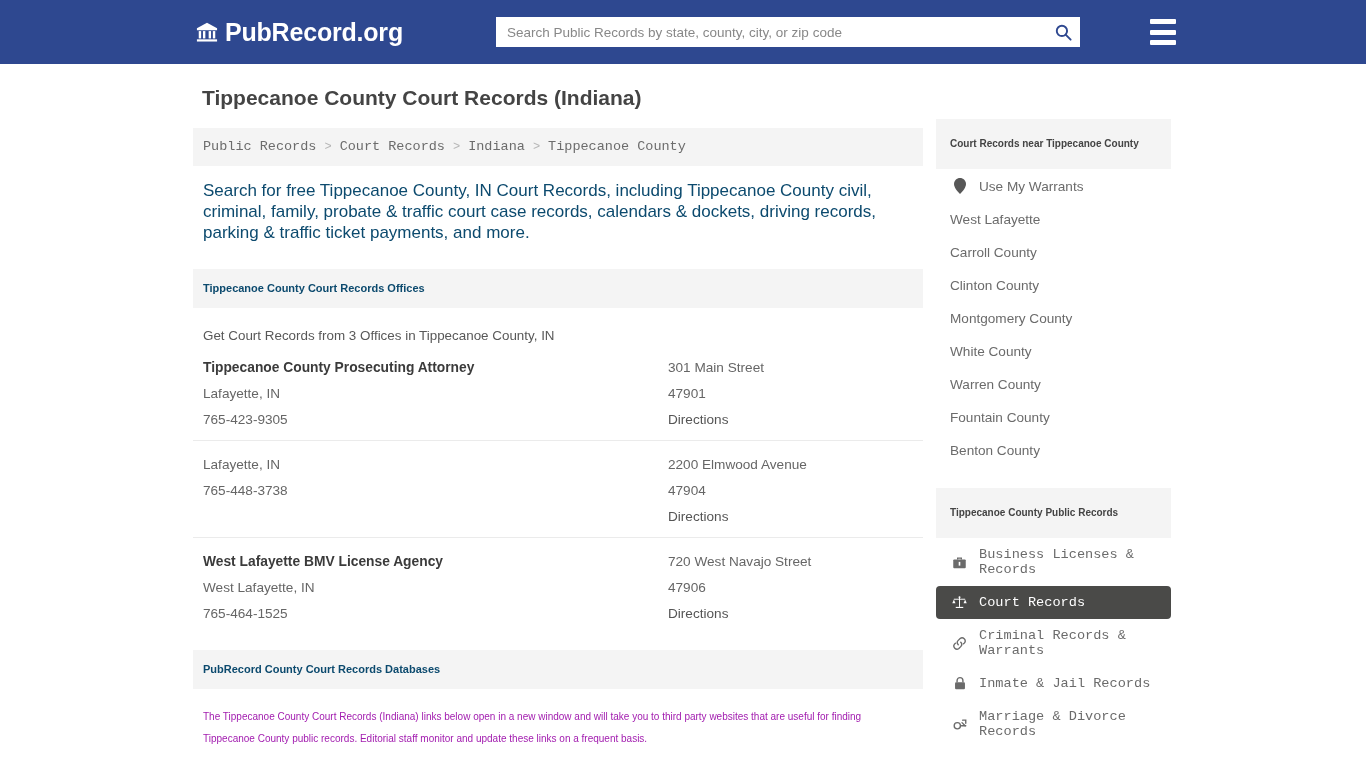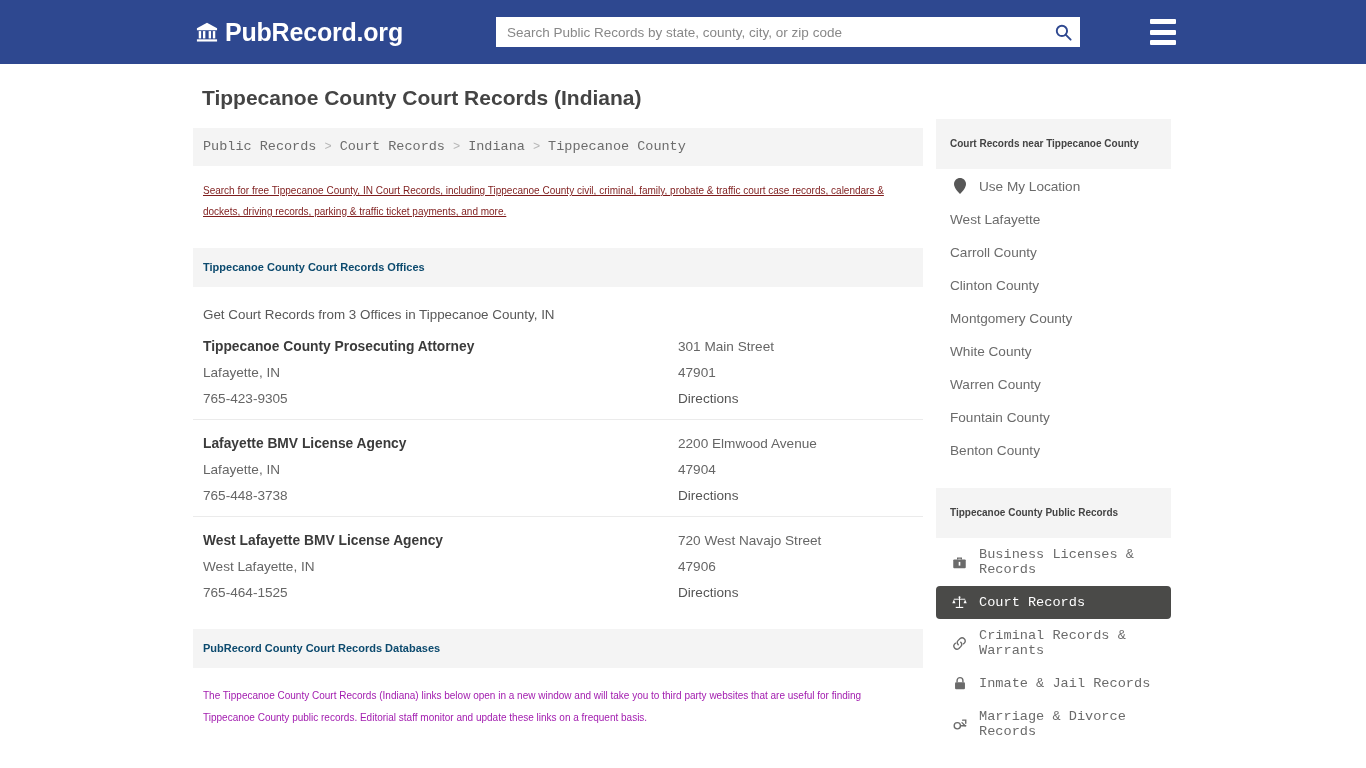--- a/index.html
+++ b/index.html
@@ -95,26 +95,25 @@
     font-size: 13.5px;
     color: #6c6c6c;
     display: flex; align-items: center;
     flex-wrap: wrap;
     font-family: Liberation Mono, monospace;
   }
   .breadcrumb a { color: #6c6c6c; text-decoration: none; cursor: pointer; }
   .breadcrumb .sep { color: #b6b6b6; margin: 0 8px; font-size: 12px; }
 
   .intro {
-    font-size: 10px;
+    font-size: 17px;
     line-height: 21px;
-    color: #7f1d1d;
+    color: #0c4a6e;
     padding: 14px 10px 10px 10px;
     max-width: 730px;
-    text-decoration: underline;
   }
 
   
   .section-bar {
     background: #f4f4f4;
     padding: 13px 10px 14px 10px;
     font-size: 11px;
     font-weight: bold;
     color: #0c4a6e;
     margin-top: 16px;
@@ -123,21 +122,20 @@
     font-size: 13.4px;
     color: #585858;
     padding: 20px 10px 5px 10px;
   }
 
   
   .office-row {
     display: flex;
     padding: 16px 10px 13px 10px;
     border-top: 1px solid #ebebeb;
-    gap: 10px;
   }
   .office-row.first { border-top: none; padding-top: 12px; }
   .office-left { width: 465px; flex: 0 0 465px; }
   .office-right { flex: 1 1 auto; }
   .office-name {
     font-size: 13.8px; font-weight: bold; color: #3b3b3b;
     margin-bottom: 11px; cursor: pointer;
   }
   .office-line {
     font-size: 13.6px; color: #666666; margin-bottom: 11px;
@@ -253,21 +251,20 @@
         </div>
         <div class="office-right">
           <div class="office-line">301 Main Street</div>
           <div class="office-line">47901</div>
           <div class="directions-link">Directions</div>
         </div>
       </div>
 
       <div class="office-row">
         <div class="office-left">
-          <div class="office-name">Lafayette BMV License Agency</div>
           <div class="office-line">Lafayette, IN</div>
           <div class="office-line">765-448-3738</div>
         </div>
         <div class="office-right">
           <div class="office-line">2200 Elmwood Avenue</div>
           <div class="office-line">47904</div>
           <div class="directions-link">Directions</div>
         </div>
       </div>
 
@@ -297,21 +294,21 @@
     <div class="side-col">
 
       <div class="side-head">Court Records near Tippecanoe County</div>
       <ul class="side-list">
         <li class="side-item">
           <span class="s-ico">
             <svg width="12" height="16" viewBox="0 0 24 32" fill="#575757">
               <path d="M12 0 C5.4 0 0 5.4 0 12 C0 21 12 32 12 32 C12 32 24 21 24 12 C24 5.4 18.6 0 12 0 Z"></path>
             </svg>
           </span>
-          <span>Use My Location</span>
+          <span>Use My Warrants</span>
         </li>
         <li class="side-item">
           <span>West Lafayette</span>
         </li>
         <li class="side-item">
           <span>Carroll County</span>
         </li>
         <li class="side-item">
           <span>Clinton County</span>
         </li>

